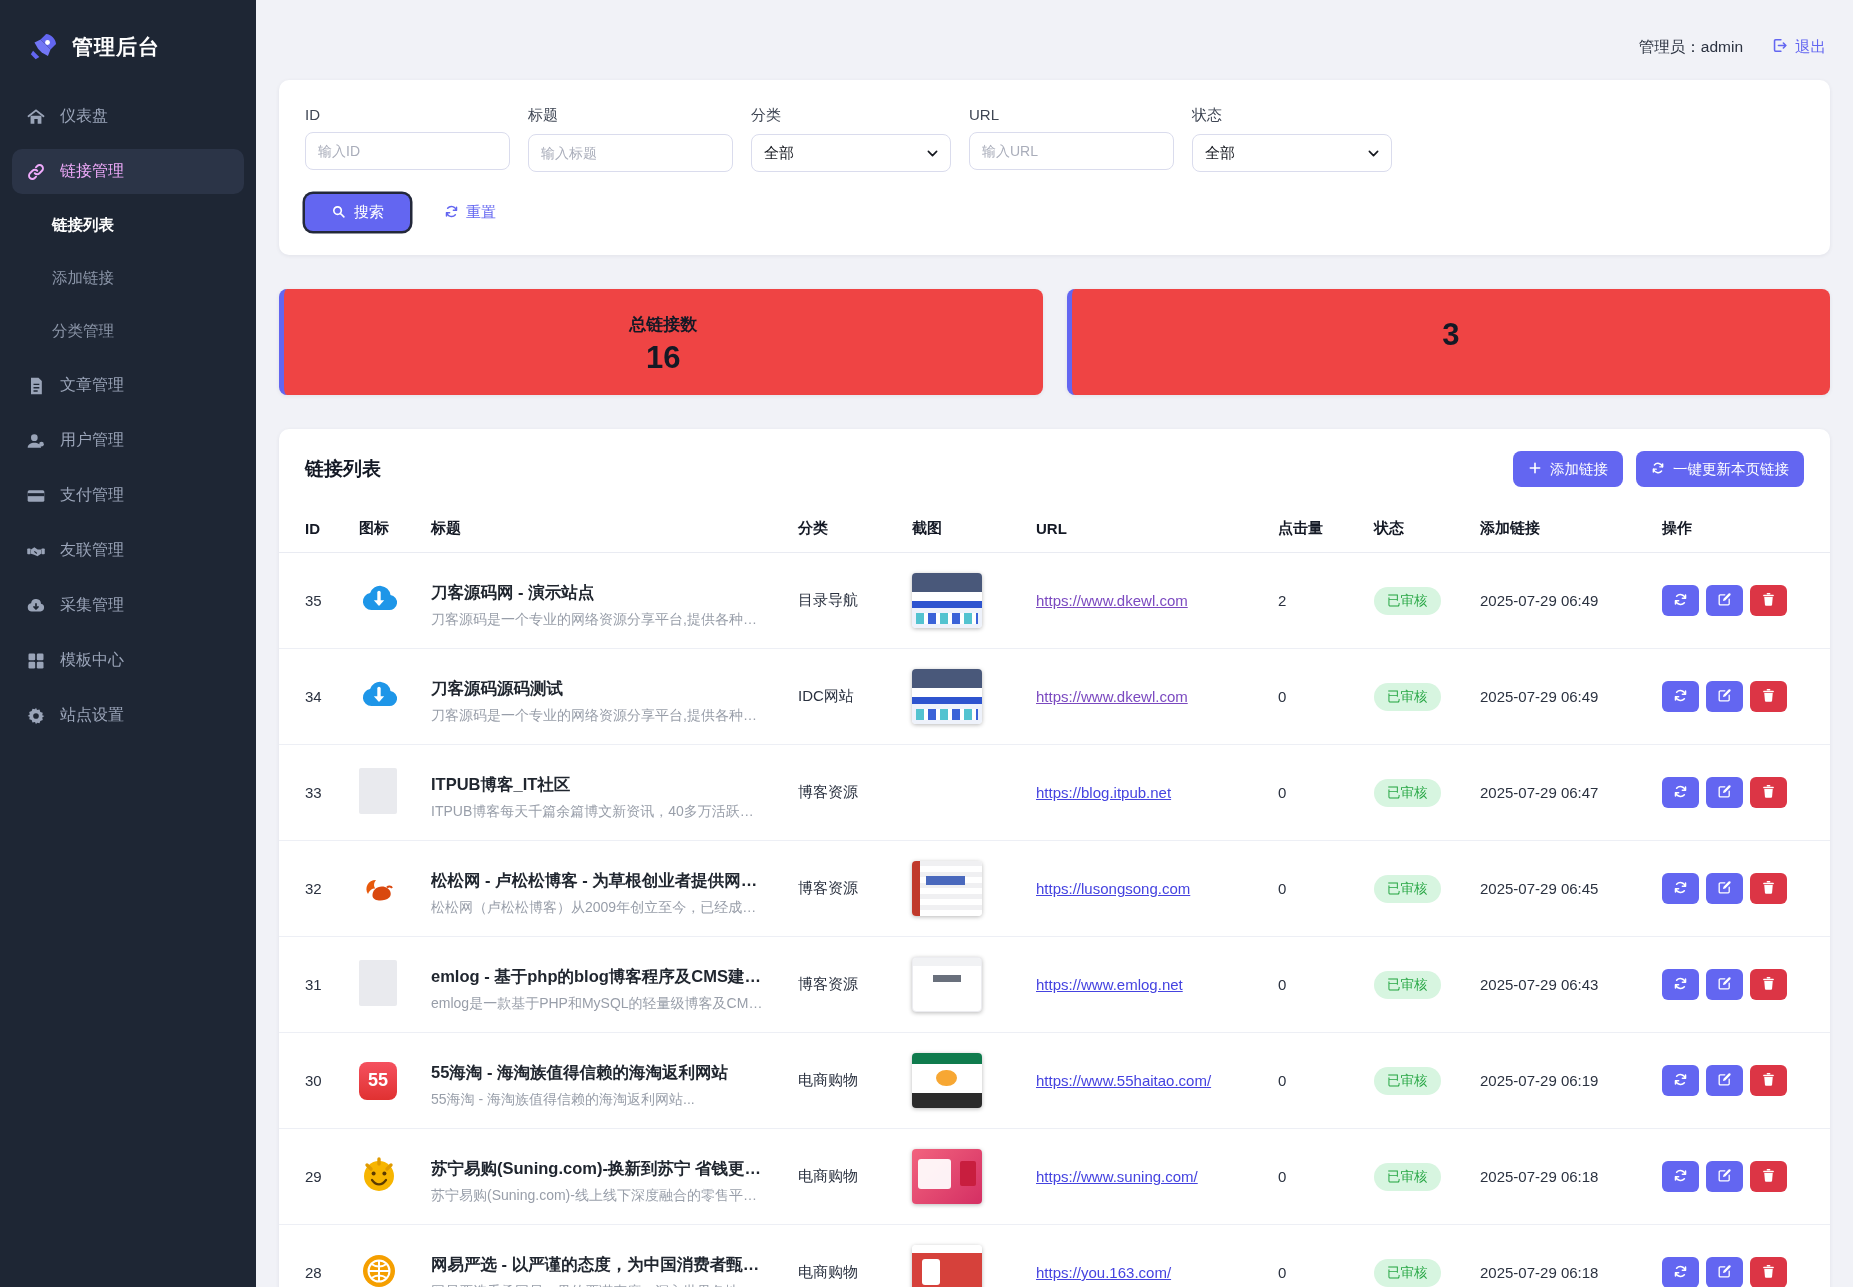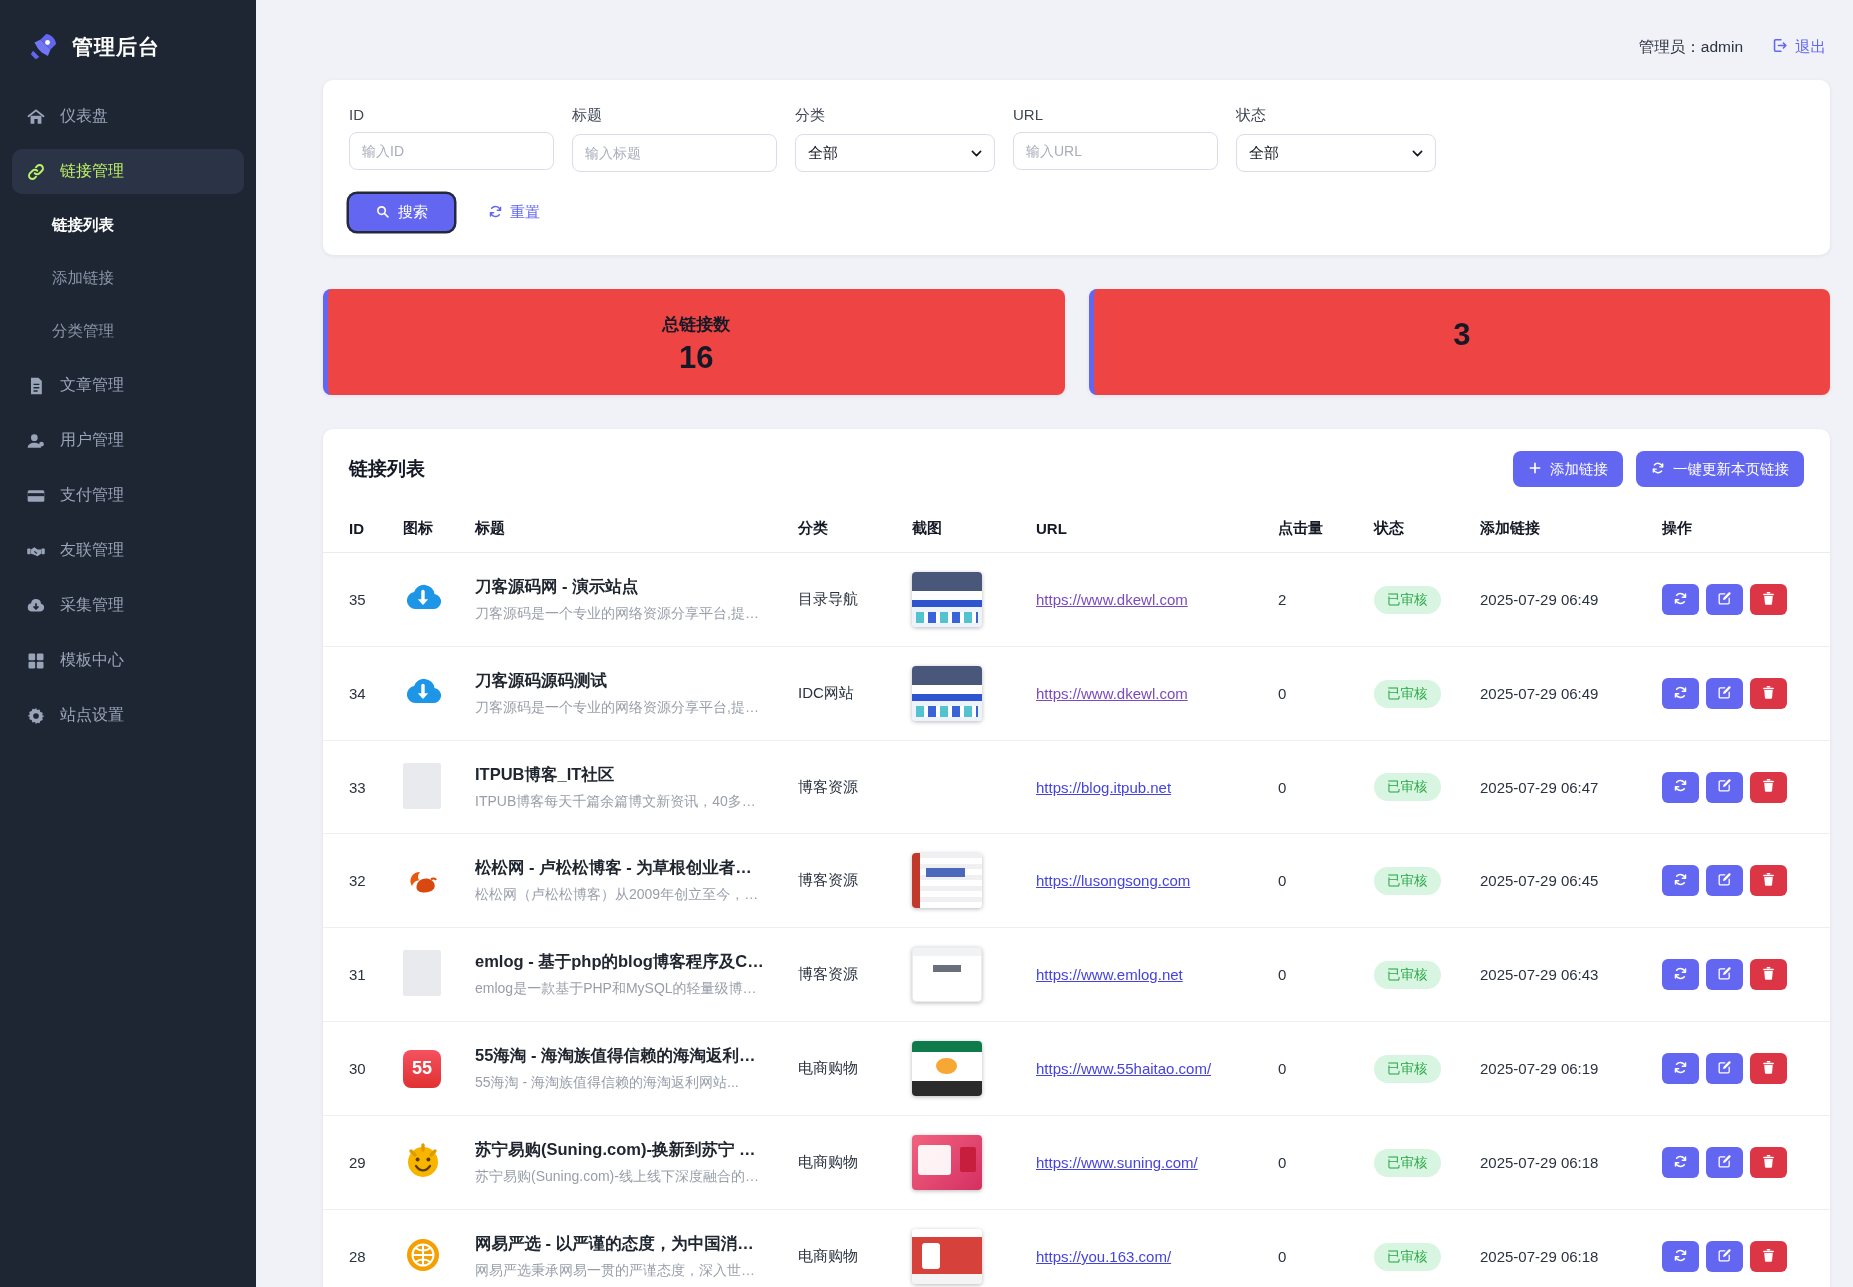--- a/index.html
+++ b/index.html
@@ -4,30 +4,30 @@
 <style>
   :root{
     --bg:#f1f2f7; --sidebar:#1e2634; --sidebar-active:#2b3447;
     --accent:#6366f1; --danger:#dc3545;
     --success-bg:#d7f5e0; --success:#28a745;
     --text:#1f2430; --muted:#99a0ad; --border:#edeff5;
     --link:#4543e0; --visited:#7b49c0;
   }
   *{box-sizing:border-box;margin:0;padding:0;font-family:"Liberation Sans","DejaVu Sans",sans-serif;}
   html,body{width:1853px;height:1287px;overflow:hidden;background:var(--bg);}
-  .app{display:flex;width:100%;height:100%;gap:44px;}
+  .app{display:flex;width:100%;height:100%;}
 
   
   .sidebar{width:256px;min-width:256px;height:100%;background:var(--sidebar);color:#9aa4b8;padding:22px 0;}
   .logo{display:flex;align-items:center;gap:12px;padding:8px 26px 30px;}
   .logo-icon svg{width:34px;height:34px;display:block;}
   .logo-text{color:#fff;font-size:21px;font-weight:bold;letter-spacing:1px;}
   .nav-item{display:flex;align-items:center;gap:14px;margin:0 12px 10px;padding:12px 14px;
     border-radius:10px;font-size:16px;cursor:pointer;color:#9aa4b8;}
-  .nav-item.active{background:var(--sidebar-active);color:#bef264;}
+  .nav-item.active{background:var(--sidebar-active);color:#f0abfc;}
   .nav-ic{width:20px;height:20px;display:inline-flex;}
   .nav-ic svg{width:20px;height:20px;}
   .nav-sub{margin:0 12px 10px;padding:11px 14px 11px 40px;font-size:15.5px;color:#8b95a8;cursor:pointer;border-radius:10px;}
   .nav-sub.active{color:#fff;font-weight:bold;}
 
   
   .main{flex:1;height:100%;padding:0 23px;overflow:hidden;}
   .topbar{height:80px;display:flex;align-items:center;justify-content:flex-end;gap:28px;padding:14px 4px 0;}
   .admin-text{font-size:15.5px;color:#2b3240;}
   .logout{display:inline-flex;align-items:center;gap:7px;color:var(--accent);font-size:15.5px;cursor:pointer;text-decoration:none;}
@@ -65,21 +65,21 @@
   .table-title{font-size:19px;font-weight:bold;color:#141925;}
   .table-buttons{display:flex;gap:13px;}
   .btn-purple{display:inline-flex;align-items:center;gap:8px;background:var(--accent);color:#fff;border:none;
     border-radius:8px;height:36px;padding:0 15px;font-size:14.5px;cursor:pointer;}
   .btn-purple svg{width:14px;height:14px;}
 
   .tgrid{display:grid;grid-template-columns:46px 64px minmax(0,1fr) 106px 116px 234px 88px 98px 174px 142px;
     column-gap:8px;align-items:center;padding:0 26px;}
   .thead{height:48px;border-bottom:1px solid #e9ebf2;font-weight:bold;font-size:15px;color:#141925;}
   .trow{border-bottom:1px solid var(--border);padding-top:19px;padding-bottom:19px;min-height:93px;font-size:15px;color:#2b3240;}
-  .row-title{font-size:16.5px;font-weight:bold;color:#20262f;white-space:nowrap;overflow:hidden;text-overflow:ellipsis;}
+  .row-title{font-size:16.5px;font-weight:bold;color:#20262f;white-space:nowrap;overflow:hidden;text-overflow:ellipsis;margin-top:10px;}
   .row-desc{font-size:14px;color:#989ea9;margin-top:7px;white-space:nowrap;overflow:hidden;text-overflow:ellipsis;}
   .cell-title{min-width:0;padding-right:26px;}
   .link{font-size:15px;text-decoration:underline;color:var(--link);word-break:break-all;}
   .link.visited{color:var(--visited);}
   .badge{display:inline-block;padding:5px 13px;border-radius:20px;background:var(--success-bg);color:var(--success);font-size:13.5px;}
   .acts{display:flex;gap:7px;}
   .act{width:37px;height:31px;border-radius:6px;border:none;display:inline-flex;align-items:center;justify-content:center;color:#fff;cursor:pointer;}
   .act svg{width:15px;height:15px;}
   .act--p{background:var(--accent);} .act--d{background:var(--danger);}
 

